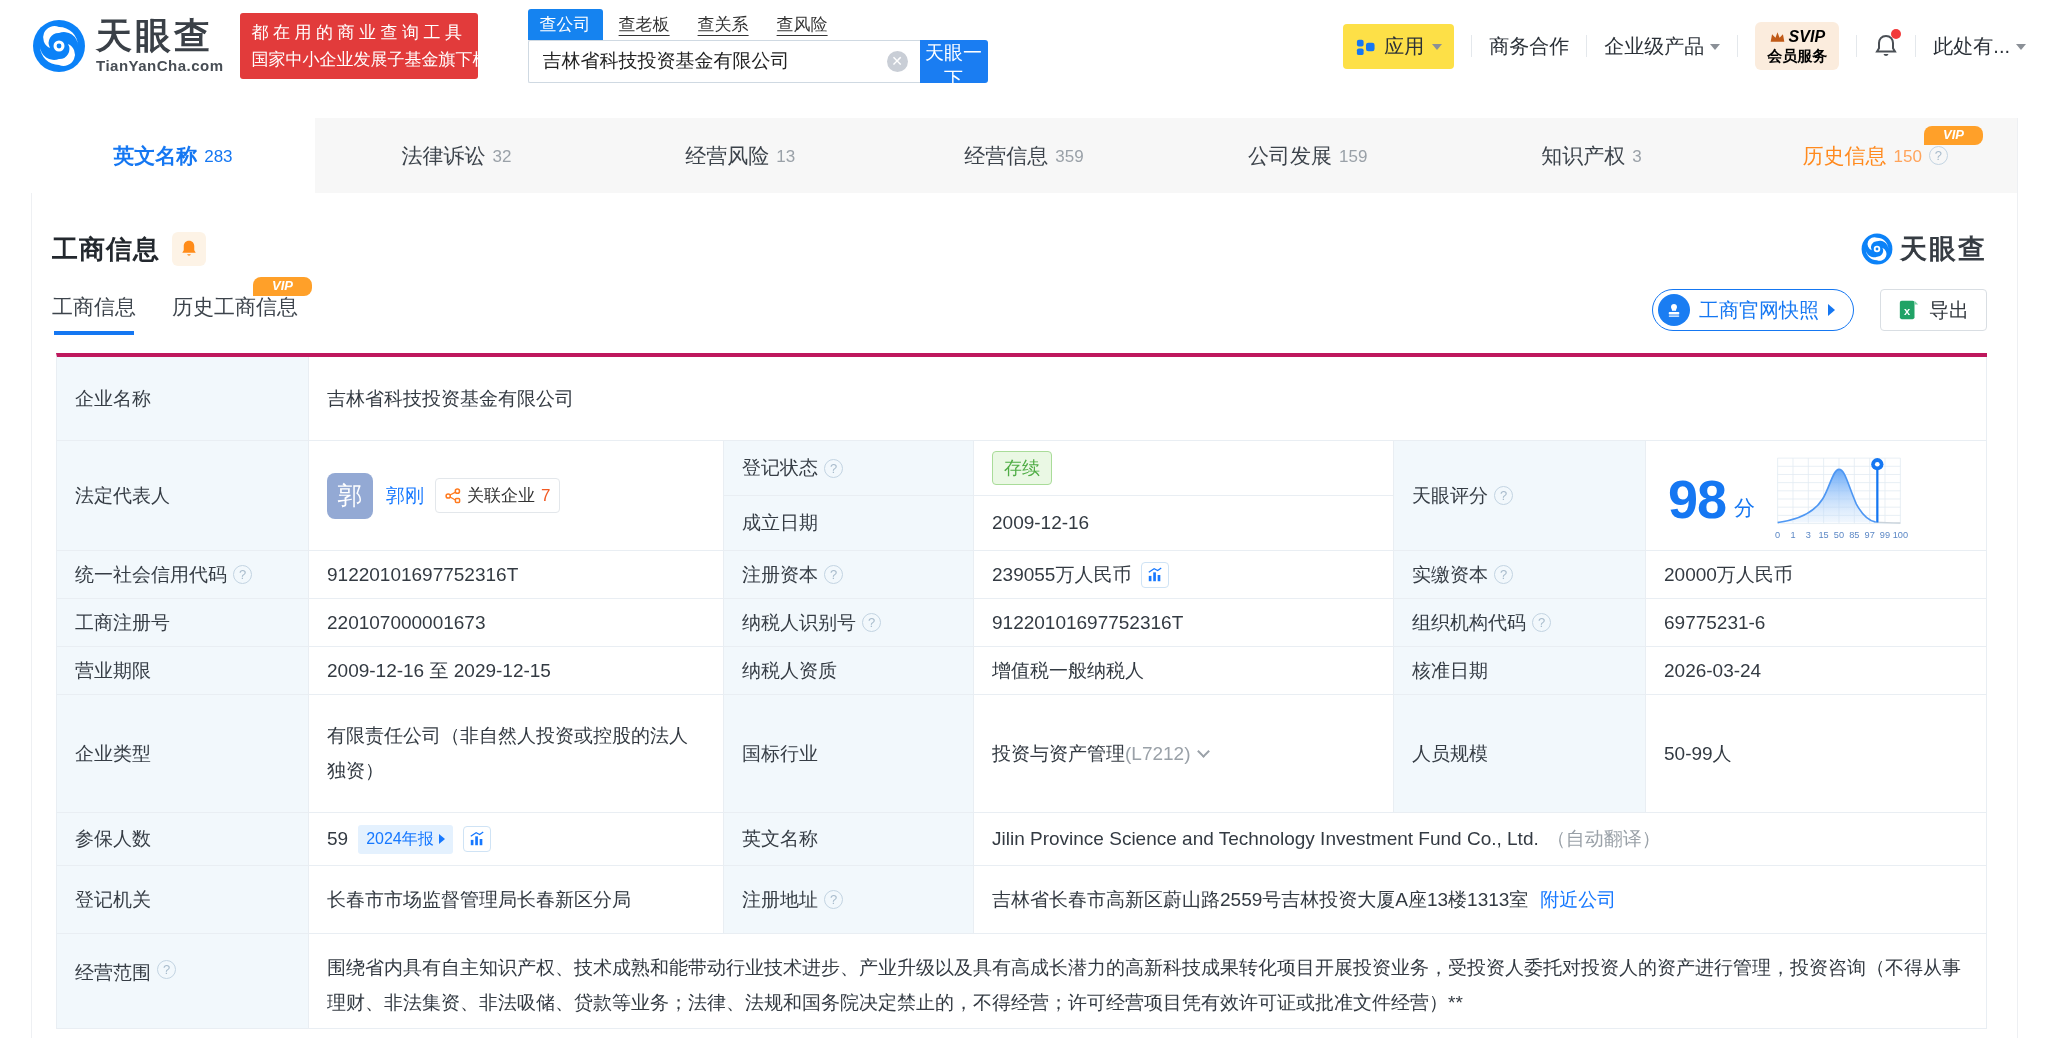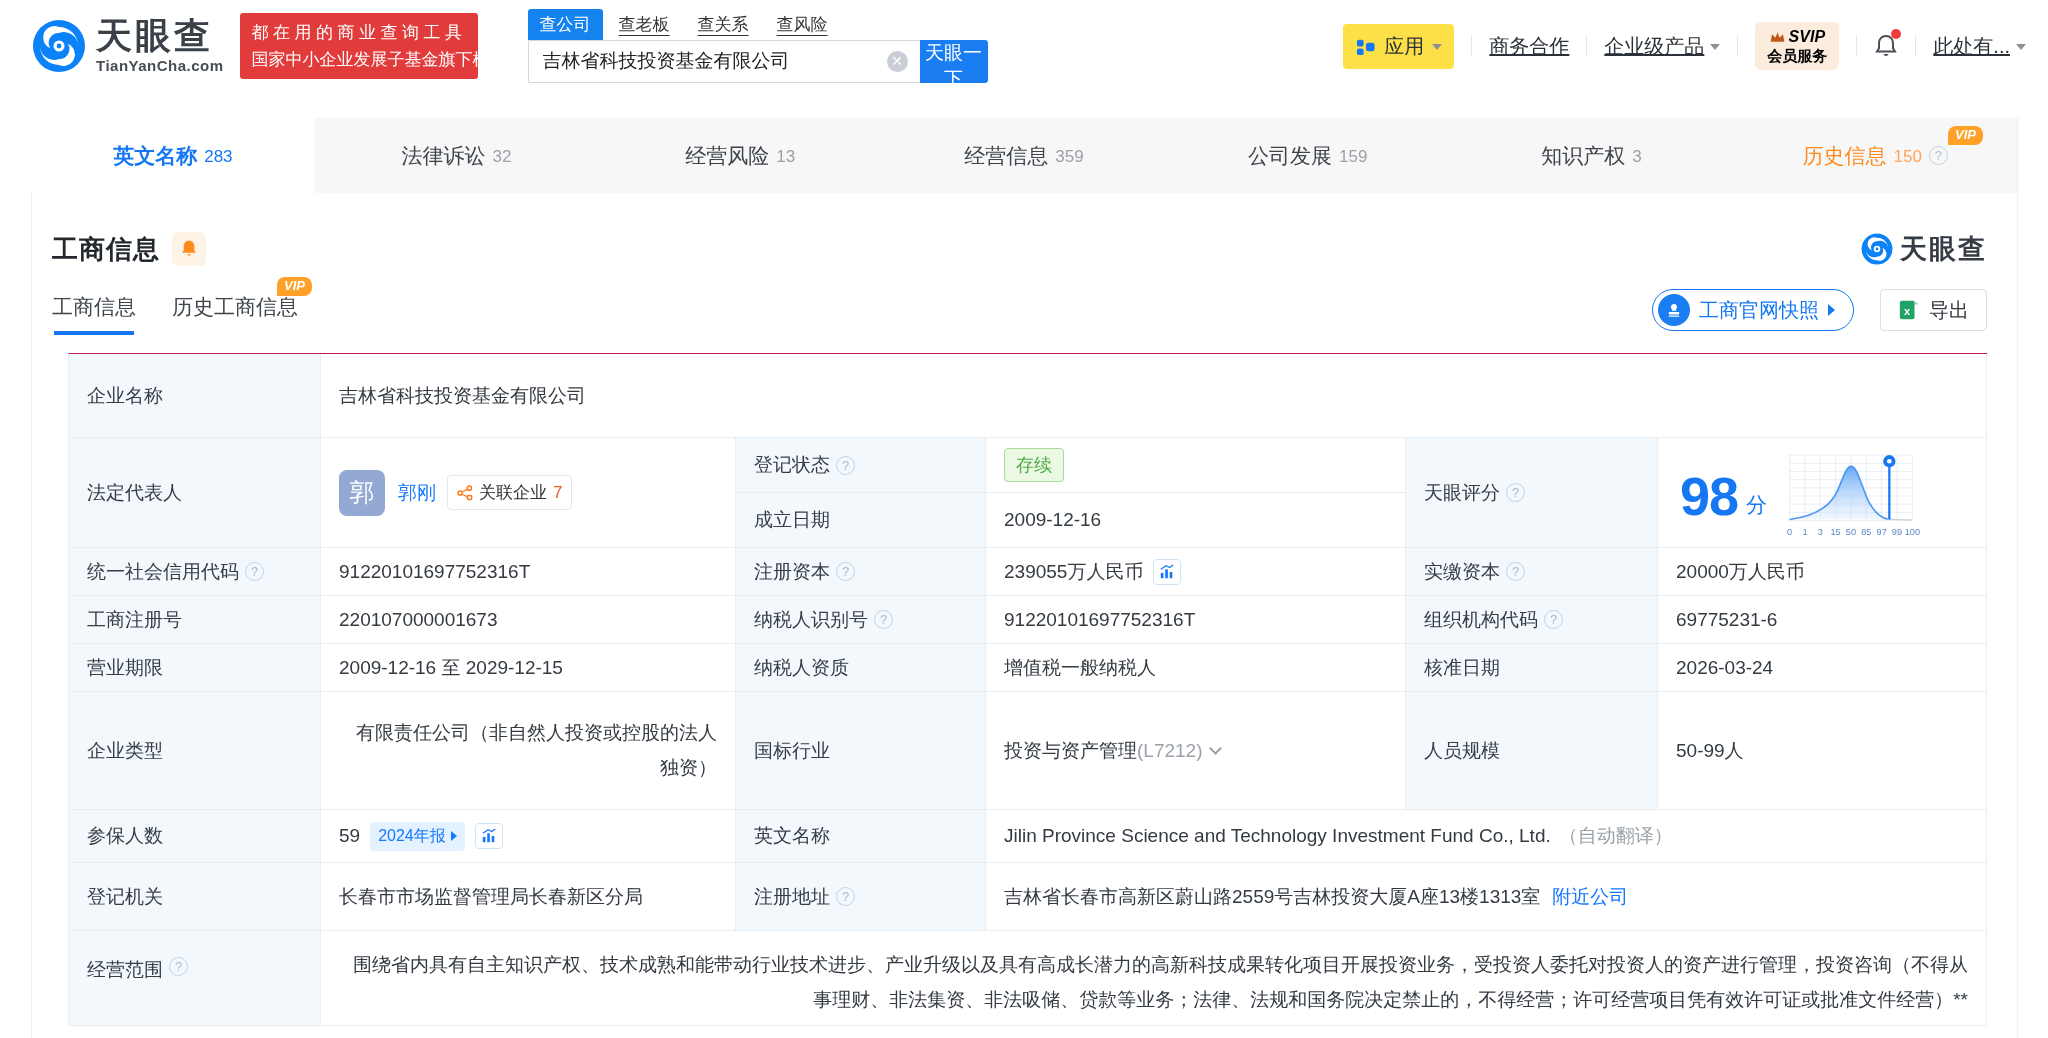--- a/index.html
+++ b/index.html
@@ -26,41 +26,41 @@
   .sinput input { width:100%; height:100%; border:1px solid #cfd9e2; border-right:none; outline:none;
     font-size:19px; color:#222; padding:0 44px 0 14px; font-family:inherit; border-radius:2px 0 0 2px; }
   .clear { position:absolute; right:12px; top:11px; width:21px; height:21px; border-radius:50%;
     background:#c9ced6; color:#fff; font-size:14px; display:flex; align-items:center; justify-content:center; cursor:pointer; }
   .sbtn { width:68px; background:#1a7df2; color:#fff; font-size:19px; border:none; cursor:pointer;
     border-radius:0 3px 3px 0; font-family:inherit; }
   .hmenu { margin-left:auto; display:flex; align-items:center; padding-right:22px; }
   .hdiv { width:1px; height:22px; background:#e4e8ec; margin:0 17px; }
   .apps { display:flex; align-items:center; gap:8px; background:#fde047; border-radius:4px;
     padding:9px 12px; font-size:20px; color:#2b3138; cursor:pointer; }
-  .hitem { font-size:20px; color:#2b3138; display:flex; align-items:center; gap:6px; cursor:pointer; white-space:nowrap;text-decoration:underline; }
+  .hitem { font-size:20px; color:#2b3138; display:flex; align-items:center; gap:6px; cursor:pointer; white-space:nowrap; }
   .caret { width:0; height:0; border-left:5px solid transparent; border-right:5px solid transparent;
     border-top:6px solid #8b9097; margin-top:2px; }
   .svip { background:#fbecdd; border-radius:6px; padding:5px 12px; text-align:center; cursor:pointer;
     color:#000000; font-weight:700; line-height:1.25; }
   .svip .l1 { font-size:16px; font-style:italic; display:flex; align-items:center; gap:4px; justify-content:center; }
   .svip .l2 { font-size:15px; font-style:normal; }
   .bellwrap { position:relative; cursor:pointer; display:flex; }
   .reddot { position:absolute; top:-4px; right:-3px; width:10px; height:10px; border-radius:50%; background:#f23a3a; }
 
   
   .ntabs { margin:26px 31px 0; height:75px; background:#f7f7f7; display:flex; }
   .ntab { flex:1; display:flex; align-items:center; justify-content:center; gap:7px; font-size:21px;
     color:#3c434b; cursor:pointer; position:relative; }
   .ntab .cnt { font-size:17px; color:#9aa1a8; margin-top:2px; }
   .ntab.on { background:#fff; color:#1577f2; font-weight:700; }
   .ntab.on .cnt { color:#1577f2; font-weight:400; }
   .ntab.warm { color:#ff8a1e; }
   .ntab.warm .cnt { color:#ffa45c; }
   .viptag { position:absolute; background:#ffa029; color:#fff; font-size:13px; font-style:italic; font-weight:700;
-    padding:1px 7px 2px; border-radius:8px 8px 8px 0; line-height:1.2; }
+    padding:1px 19px 2px; border-radius:8px 8px 8px 0; line-height:1.2; }
   .ntab .viptag { top:8px; right:34px; }
   .qmark { width:19px; height:19px; border:1px solid #c3d4e2; color:#a9bccc; border-radius:50%; font-size:13px;
     display:inline-flex; align-items:center; justify-content:center; flex:none; cursor:pointer; }
 
   .edge { position:absolute; top:118px; bottom:0; width:1px; background:#eef0f3; }
   .edge.l { left:31px; } .edge.r { right:30px; }
 
   
   .main { padding:0 61px 0 52px; }
   .secrow { margin-top:38px; display:flex; align-items:center; }
@@ -76,24 +76,24 @@
   .subtab .viptag { top:-16px; right:-14px; }
   .actions { margin-left:auto; display:flex; align-items:center; padding-bottom:8px; }
   .snap { display:flex; align-items:center; gap:9px; border:1px solid #1577f2; color:#1577f2;
     border-radius:22px; height:42px; padding:0 18px 0 5px; font-size:20px; cursor:pointer; background:#fff; }
   .snapic { width:32px; height:32px; border-radius:50%; background:#1a7df2; display:flex; align-items:center; justify-content:center; }
   .tri-r { width:0; height:0; border-top:6px solid transparent; border-bottom:6px solid transparent; border-left:7px solid #1577f2; }
   .exportb { margin-left:26px; display:flex; align-items:center; gap:9px; border:1px solid #d9dee3; color:#33393f;
     border-radius:4px; height:42px; padding:0 17px; font-size:20px; cursor:pointer; background:#fff; }
 
   
-  .tbl { margin:14px 0 0 16px; display:grid;
+  .tbl { margin:14px 0 0 4px; display:grid;
     grid-template-columns:252px 415px 250px 420px 252px 1fr;
     grid-template-rows:84px 55px 55px 48px 48px 48px 118px 53px 68px 95px;
-    border-top:1px solid #be185d; border-left:1px solid #e9eef3;text-align:right; }
+    border-top:4px solid #be185d; border-left:1px solid #e9eef3; }
   .c { border-right:1px solid #e9eef3; border-bottom:1px solid #e9eef3; background:#fff;
     display:flex; align-items:center; padding:10px 18px; font-size:19px; color:#333a42; }
   .lab { background:#f2f8fc; color:#363d45; gap:6px; }
   .sp5 { grid-column:span 5; }
   .sp3 { grid-column:span 3; }
   .rs2 { grid-row:span 2; }
   .link { color:#1678ff; cursor:pointer; }
   .gray { color:#9aa1a8; }
   .avatar { width:46px; height:46px; border-radius:8px; background:#93a9d4; color:#fff; font-size:25px;
     display:flex; align-items:center; justify-content:center; flex:none; }

